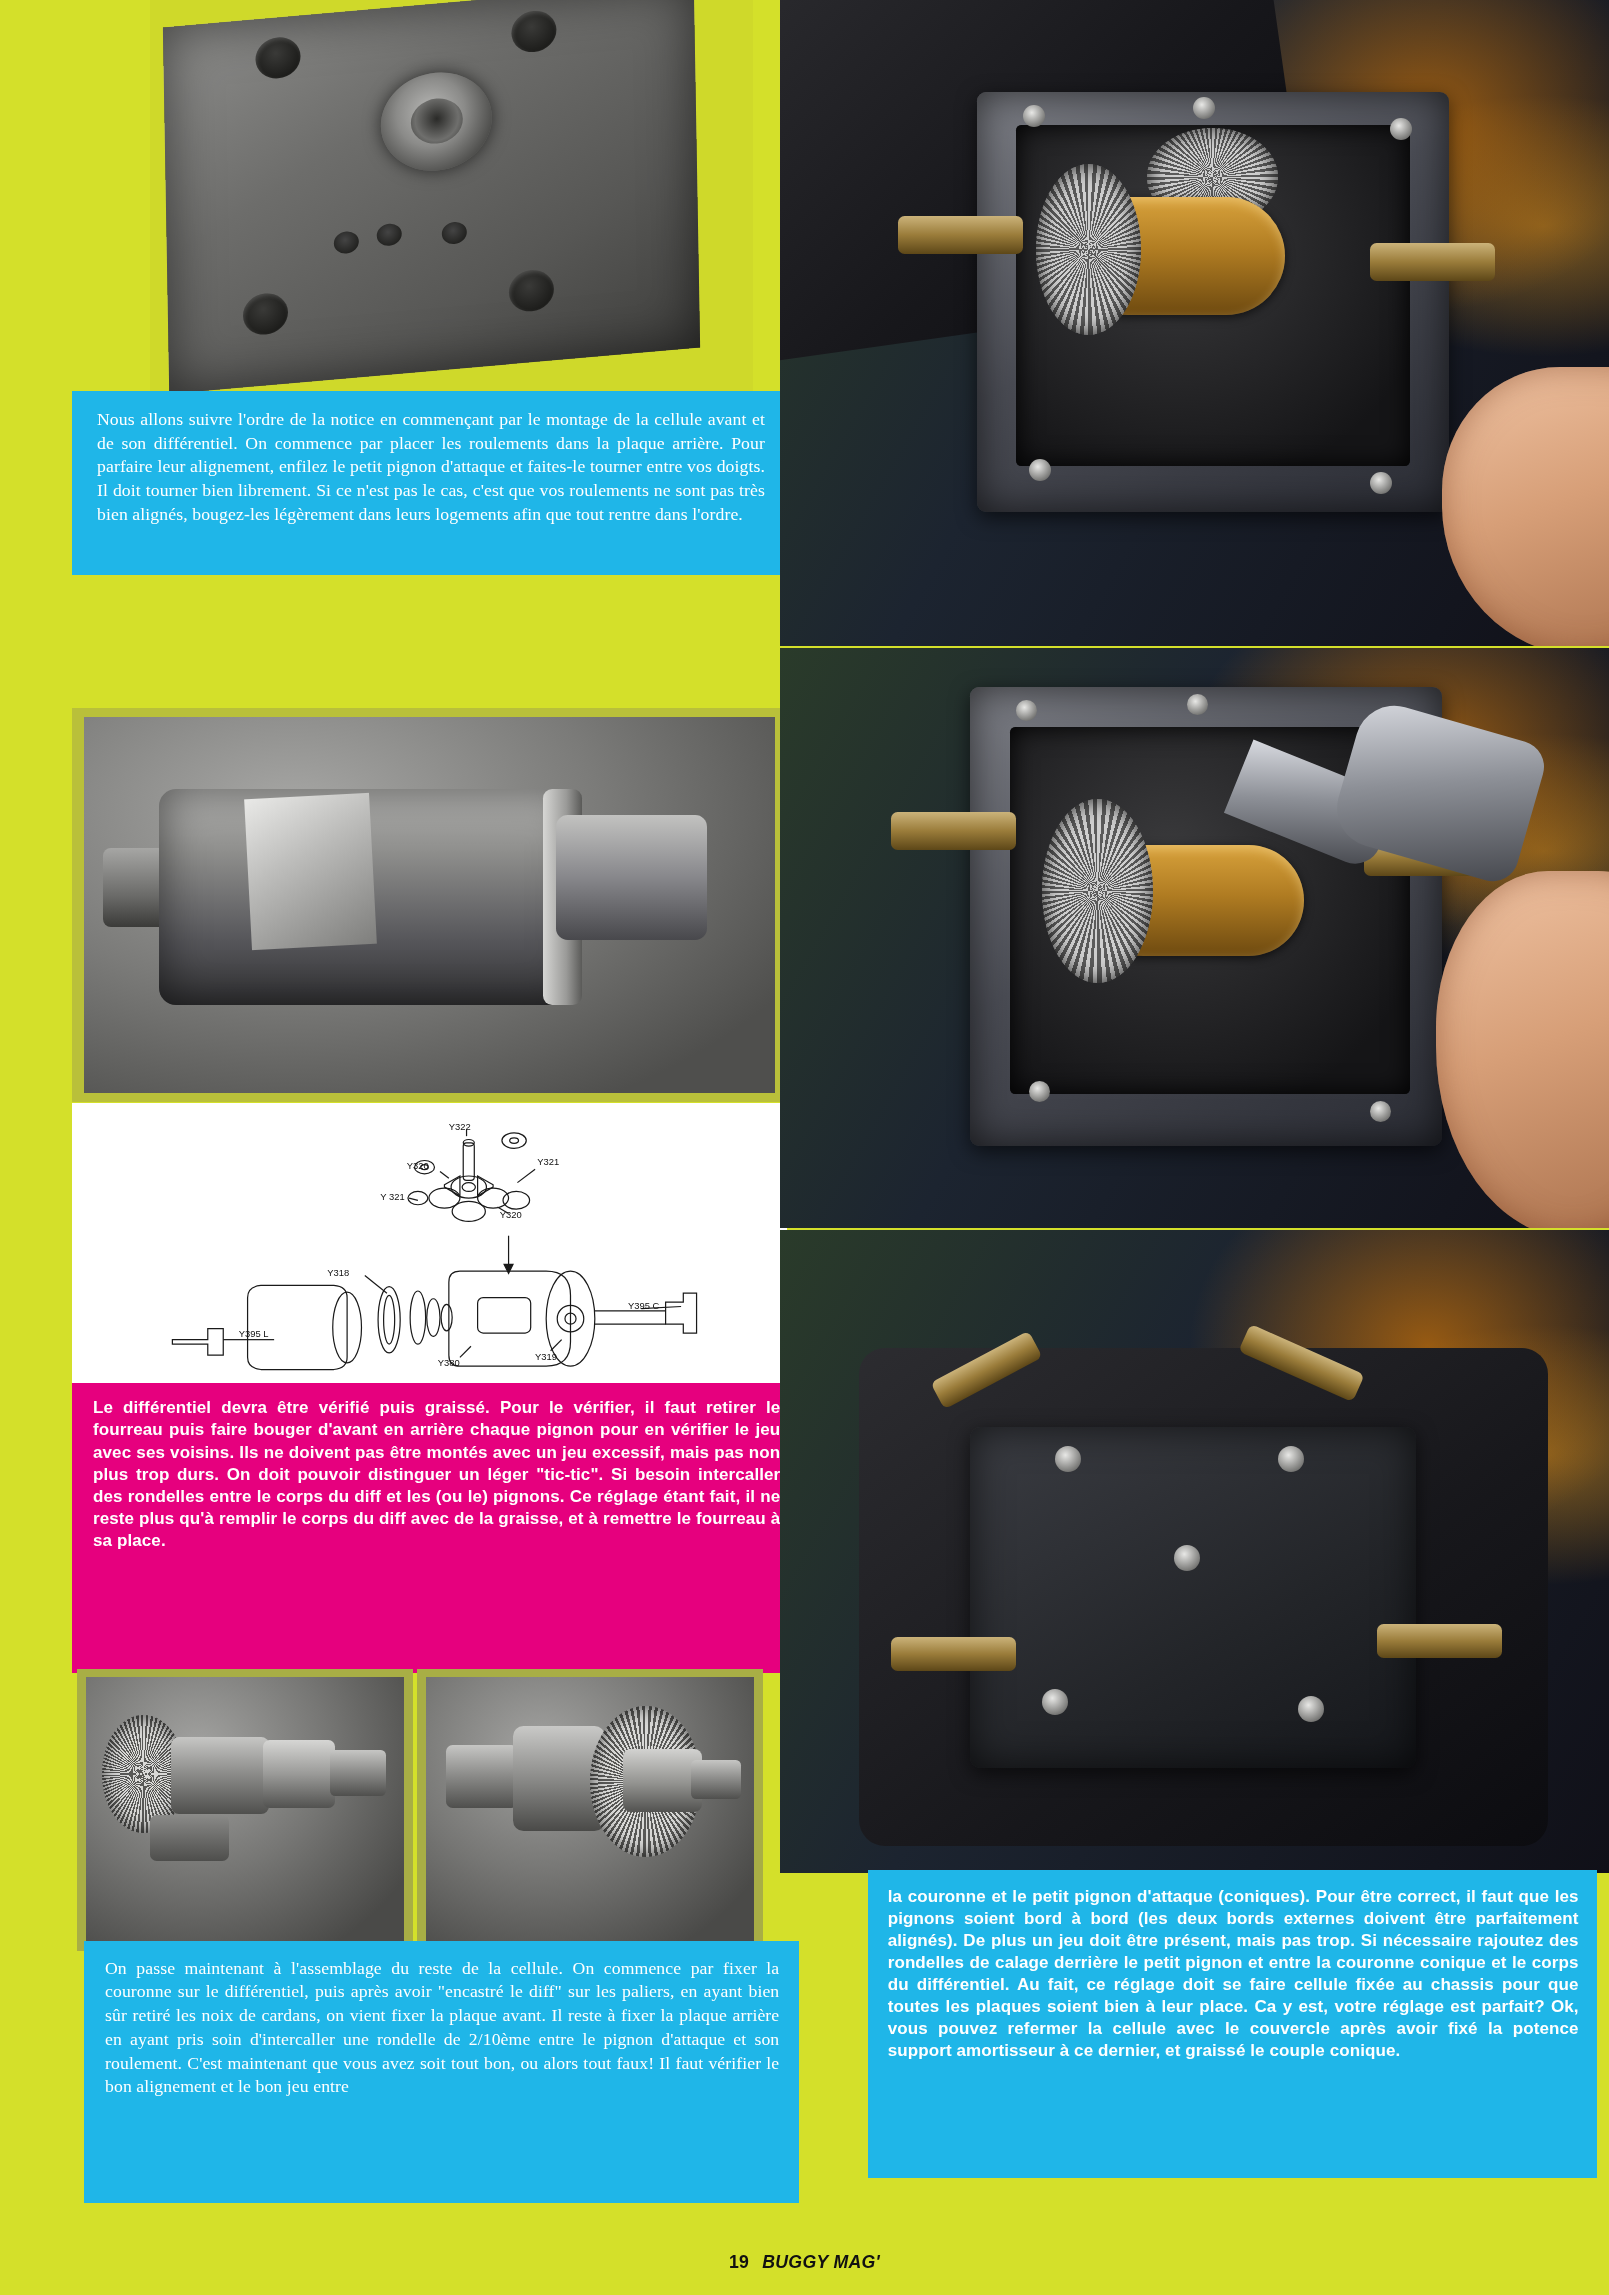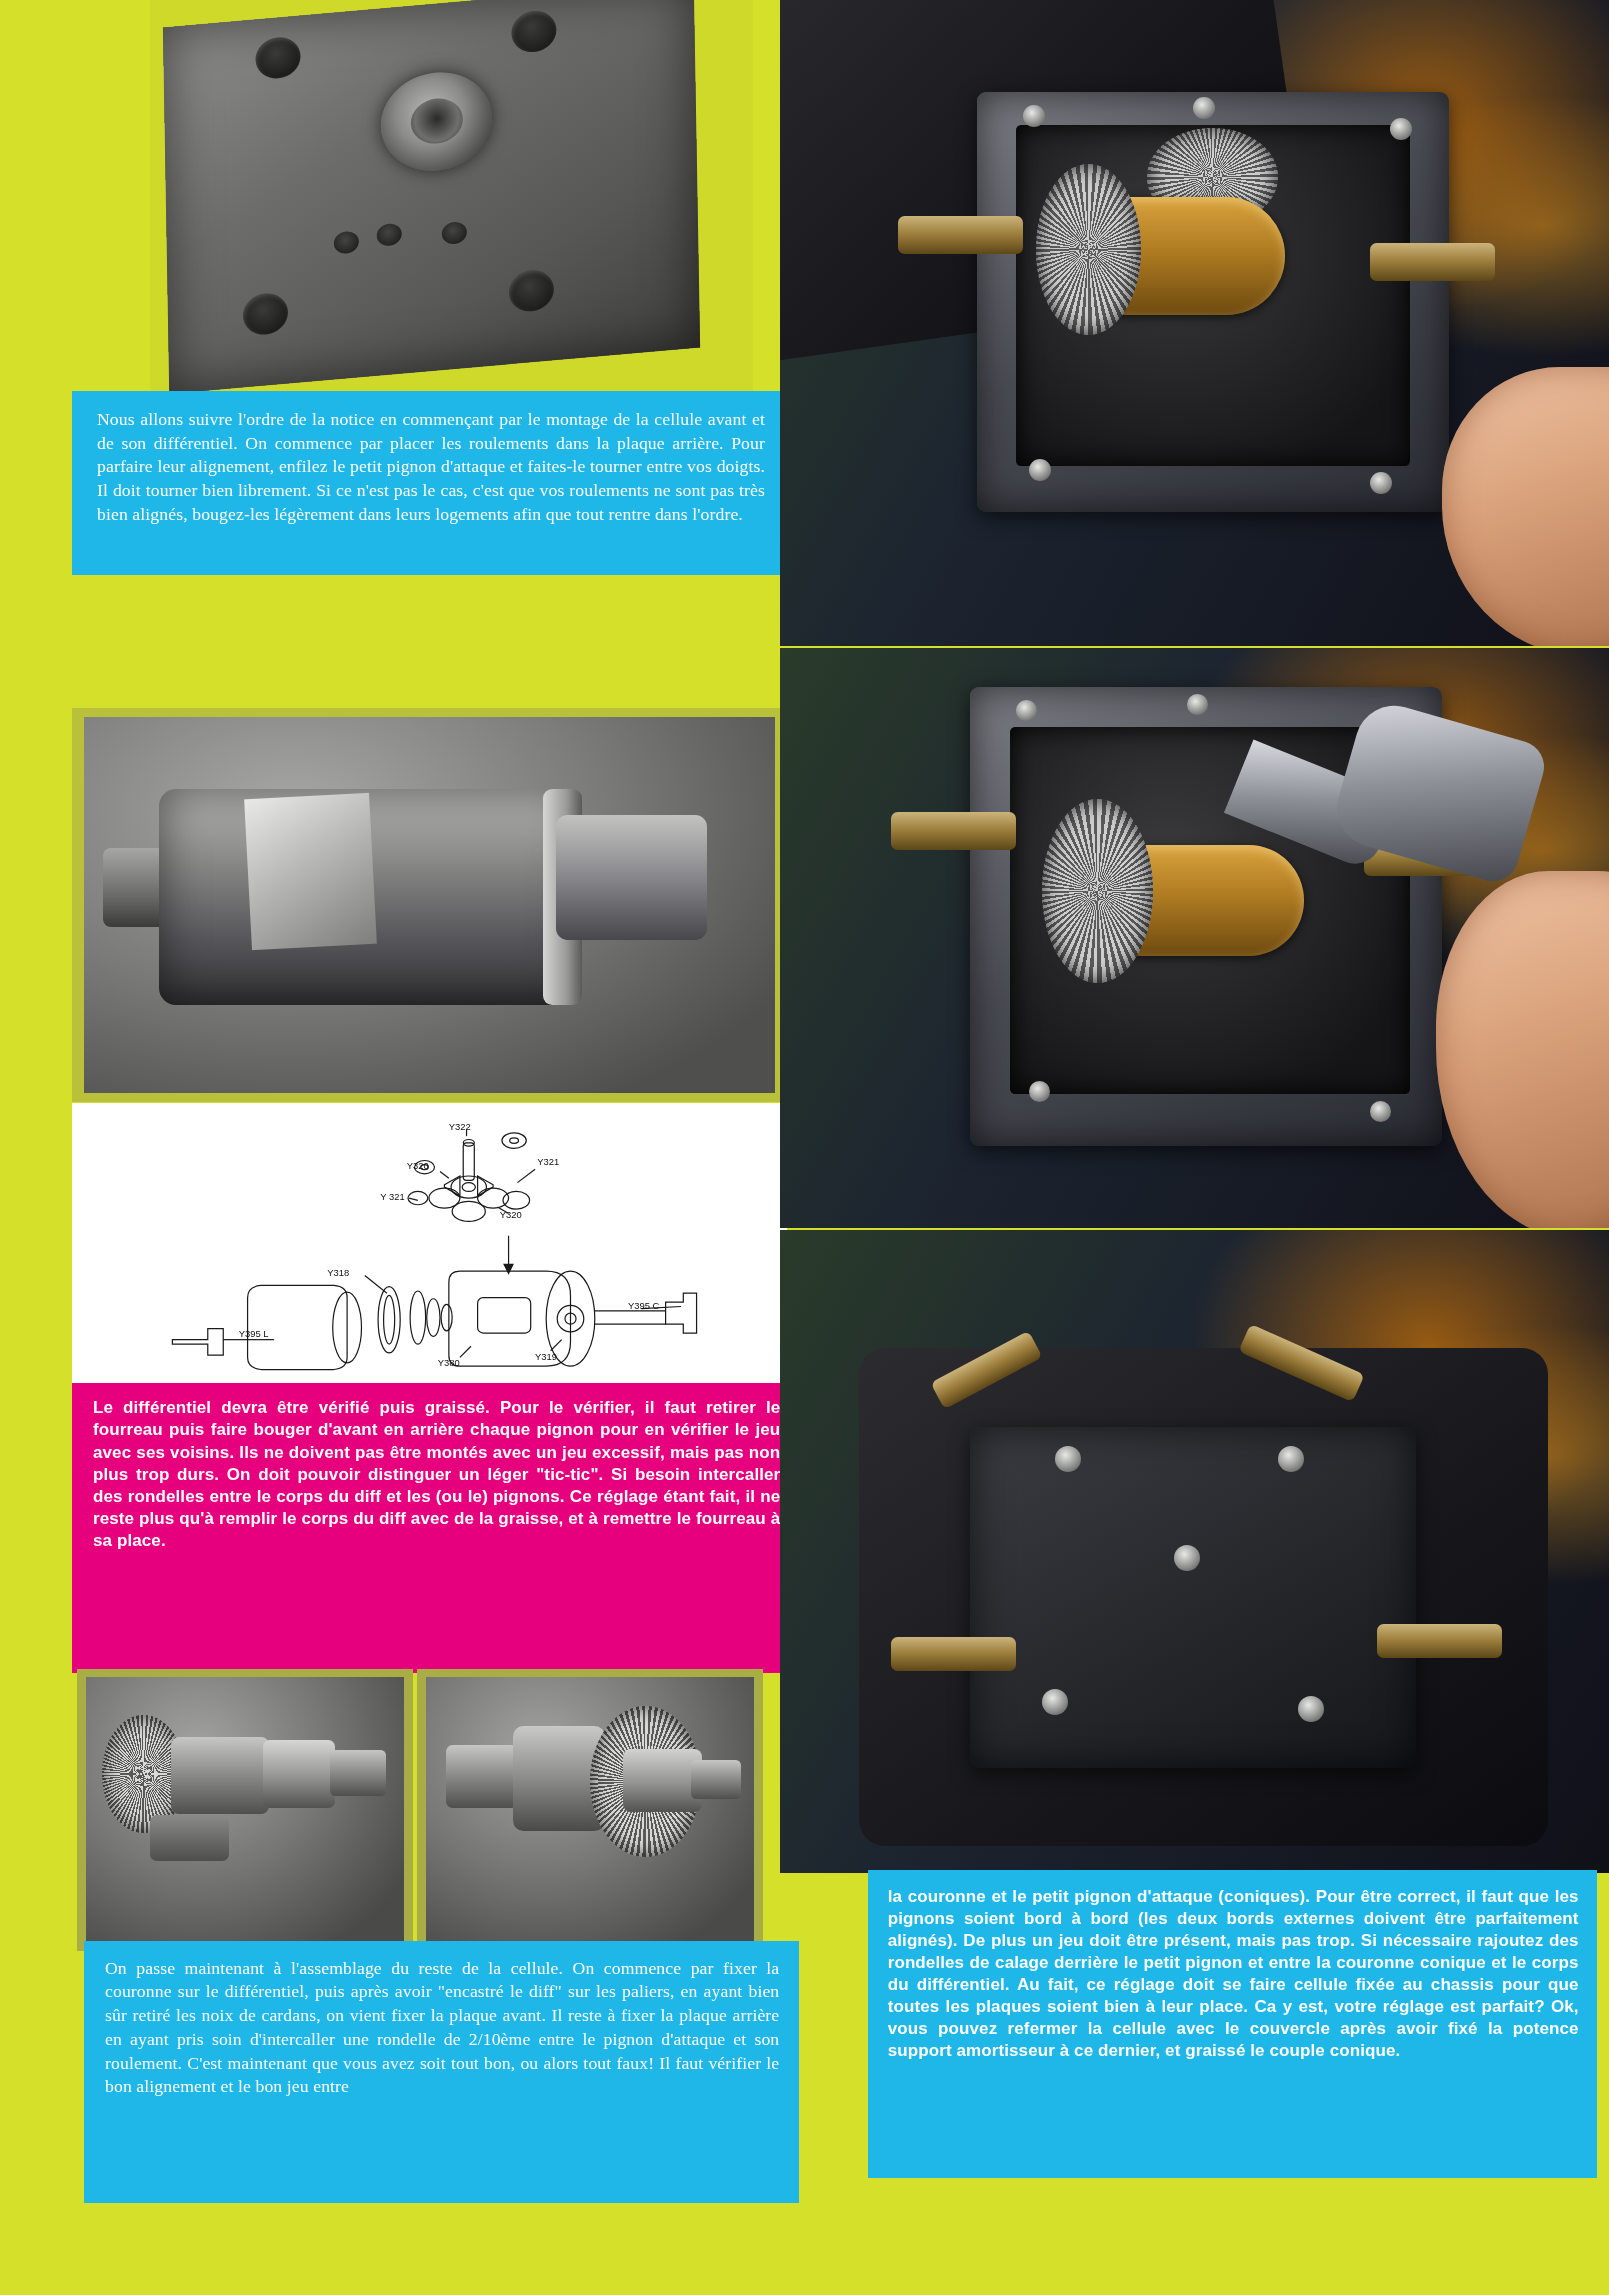--- a/index.html
+++ b/index.html
@@ -430,15 +430,18 @@
     <div class="shaft" style="left:597px;top:394px;width:125px;height:34px;"></div>
     <div class="bolt" style="left:275px;top:216px;width:26px;height:26px;"></div>
     <div class="bolt" style="left:498px;top:216px;width:26px;height:26px;"></div>
     <div class="bolt" style="left:394px;top:315px;width:26px;height:26px;"></div>
     <div class="bolt" style="left:262px;top:459px;width:26px;height:26px;"></div>
     <div class="bolt" style="left:518px;top:466px;width:26px;height:26px;"></div>
   </div>
 
   <div class="caption cap-blue cap-bold" id="cap4">la couronne et le petit pignon d'attaque (coniques). Pour être correct, il faut que les pignons soient bord à bord (les deux bords externes doivent être parfaitement alignés). De plus un jeu doit être présent, mais pas trop. Si nécessaire rajoutez des rondelles de calage derrière le petit pignon et entre la couronne conique et le corps du différentiel. Au fait, ce réglage doit se faire cellule fixée au chassis pour que toutes les plaques soient bien à leur place. Ca y est, votre réglage est parfait? Ok, vous pouvez refermer la cellule avec le couvercle après avoir fixé la potence support amortisseur à ce dernier, et graissé le couple conique.</div>
 
+  <div class="footer">
+    <span class="pg">19</span><span class="mag">BUGGY MAG'</span>
+  </div>
 
 </div>
 
 
 </body></html>

